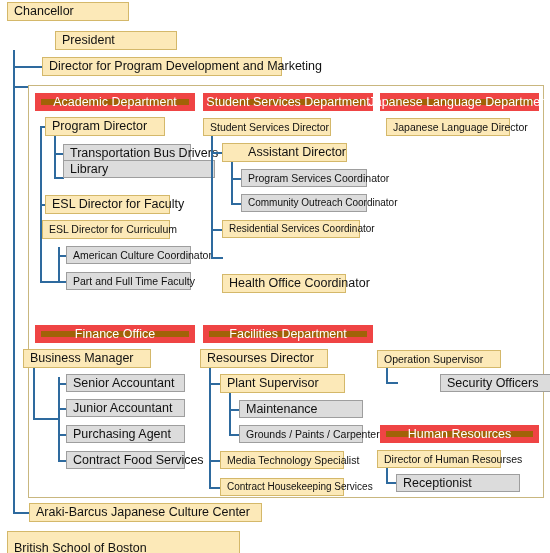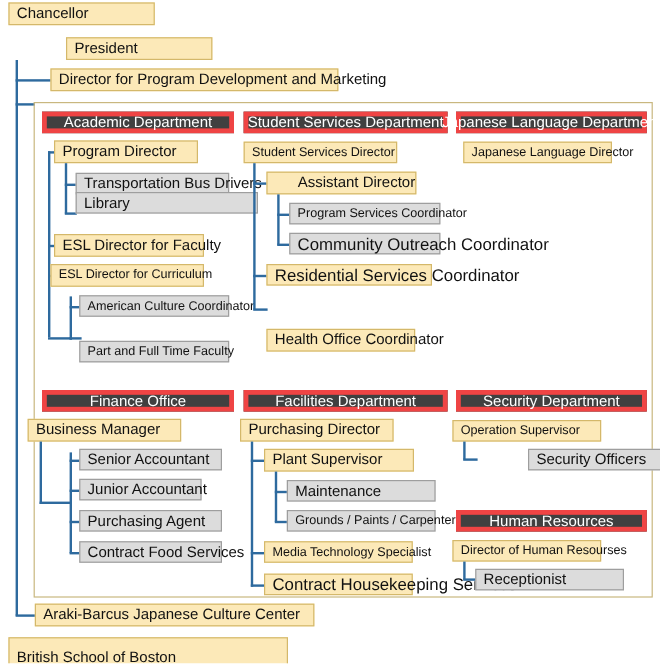--- a/index.html
+++ b/index.html
@@ -34,29 +34,29 @@
     background: #FCE9B8;
     border: 1px solid #D4B86A;
     color: #111111;
   }
   .box.grey {
     background: #DCDCDC;
     border: 1px solid #9E9E9E;
     color: #111111;
   }
   .box.header {
-    background: #404040;
-    border: 4px solid #ef4444;
+    background: #a16207;
+    border: 6px solid #ef4444;
     color: #ffffff;
     justify-content: center;
     padding-left: 0;
     font-size: 12.5px;
   }
   .box.sm { font-size: 10.5px; }
-  .box.xs { font-size: 14px; }
+  .box.xs { font-size: 10px; }
 
   
   .ln {
     position: absolute;
     background: #2E6A9E;
   }
   .ln.v { width: 2px; }
   .ln.h { height: 2px; }
 
   
@@ -122,21 +122,21 @@
     <span>ESL Director for Curriculum</span>
   </div>
 
   <div class="ln h" style="left:40px; top:281px; width:20px;"></div>
   <div class="ln v" style="left:58px; top:247px; height:36px;"></div>
   <div class="ln h" style="left:58px; top:255px; width:10px;"></div>
   <div class="box grey sm" style="left:66px; top:246px; width:125px; height:18px;">
     <span>American Culture Coordinator</span>
   </div>
   <div class="ln h" style="left:58px; top:281px; width:10px;"></div>
-  <div class="box grey sm" style="left:66px; top:272px; width:125px; height:18px;margin-top:12px;">
+  <div class="box grey sm" style="left:66px; top:272px; width:125px; height:18px;">
     <span>Part and Full Time Faculty</span>
   </div>
 
   <div class="box header" style="left:203px; top:93px; width:170px; height:18px;">
     <span>Student Services Department</span>
   </div>
 
   <div class="box gold sm" style="left:203px; top:118px; width:128px; height:18px;text-align:right;">
     <span>Student Services Director</span>
   </div>
@@ -186,40 +186,40 @@
   <div class="ln v" style="left:33px; top:368px; height:52px;"></div>
   <div class="ln h" style="left:33px; top:418px; width:27px;"></div>
   <div class="ln v" style="left:58px; top:377px; height:84px;"></div>
 
   <div class="ln h" style="left:58px; top:383px; width:10px;"></div>
   <div class="box grey" style="left:66px; top:374px; width:119px; height:18px;">
     <span>Senior Accountant</span>
   </div>
 
   <div class="ln h" style="left:58px; top:408px; width:10px;"></div>
-  <div class="box grey" style="left:66px; top:399px; width:102px; height:18px;">
+  <div class="box grey" style="left:66px; top:399px; width:119px; height:18px;">
     <span>Junior Accountant</span>
   </div>
 
   <div class="ln h" style="left:58px; top:434px; width:10px;"></div>
   <div class="box grey" style="left:66px; top:425px; width:119px; height:18px;">
     <span>Purchasing Agent</span>
   </div>
 
   <div class="ln h" style="left:58px; top:460px; width:10px;"></div>
   <div class="box grey" style="left:66px; top:451px; width:119px; height:18px;">
     <span>Contract Food Services</span>
   </div>
 
   <div class="box header" style="left:203px; top:325px; width:170px; height:18px;">
     <span>Facilities Department</span>
   </div>
 
   <div class="box gold" style="left:200px; top:349px; width:128px; height:19px;">
-    <span>Purchasing Director</span>
+    <span>Resourses Director</span>
   </div>
 
   <div class="ln v" style="left:209px; top:368px; height:121px;"></div>
 
   <div class="ln h" style="left:209px; top:383px; width:12px;"></div>
   <div class="box gold" style="left:220px; top:374px; width:125px; height:19px;">
     <span>Plant Supervisor</span>
   </div>
 
   <div class="ln v" style="left:229px; top:393px; height:42px;"></div>
@@ -235,23 +235,20 @@
   <div class="ln h" style="left:209px; top:460px; width:12px;"></div>
   <div class="box gold sm" style="left:220px; top:451px; width:124px; height:18px;">
     <span>Media Technology Specialist</span>
   </div>
 
   <div class="ln h" style="left:209px; top:487px; width:12px;"></div>
   <div class="box gold xs" style="left:220px; top:478px; width:124px; height:18px;">
     <span>Contract Housekeeping Services</span>
   </div>
 
-  <div class="box header" style="left:380px; top:325px; width:159px; height:18px;">
-    <span>Security Department</span>
-  </div>
 
   <div class="box gold sm" style="left:377px; top:350px; width:124px; height:18px;">
     <span>Operation Supervisor</span>
   </div>
 
   <div class="ln v" style="left:386px; top:368px; height:15px;"></div>
   <div class="ln h" style="left:386px; top:382px; width:12px;"></div>
   <div class="box grey" style="left:396px; top:374px; width:124px; height:18px;margin-left:44px;">
     <span>Security Officers</span>
   </div>

